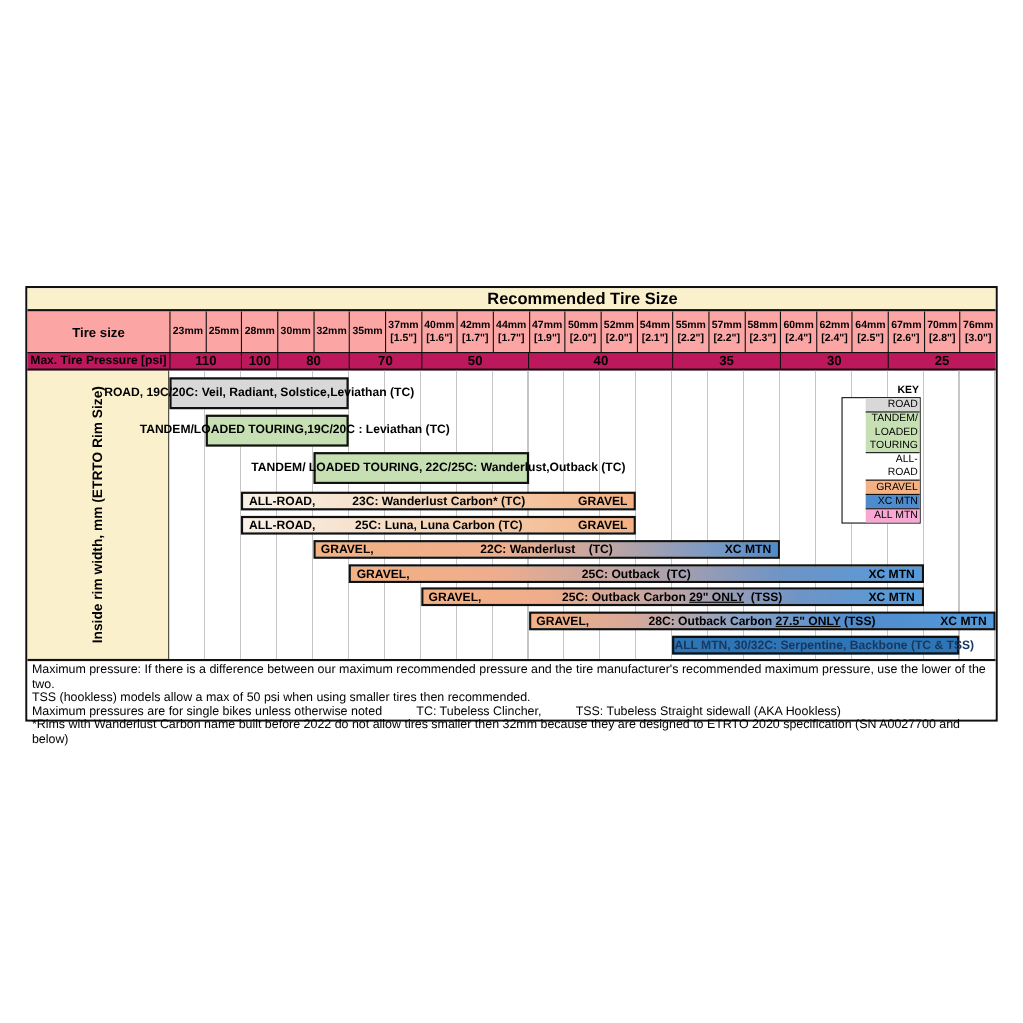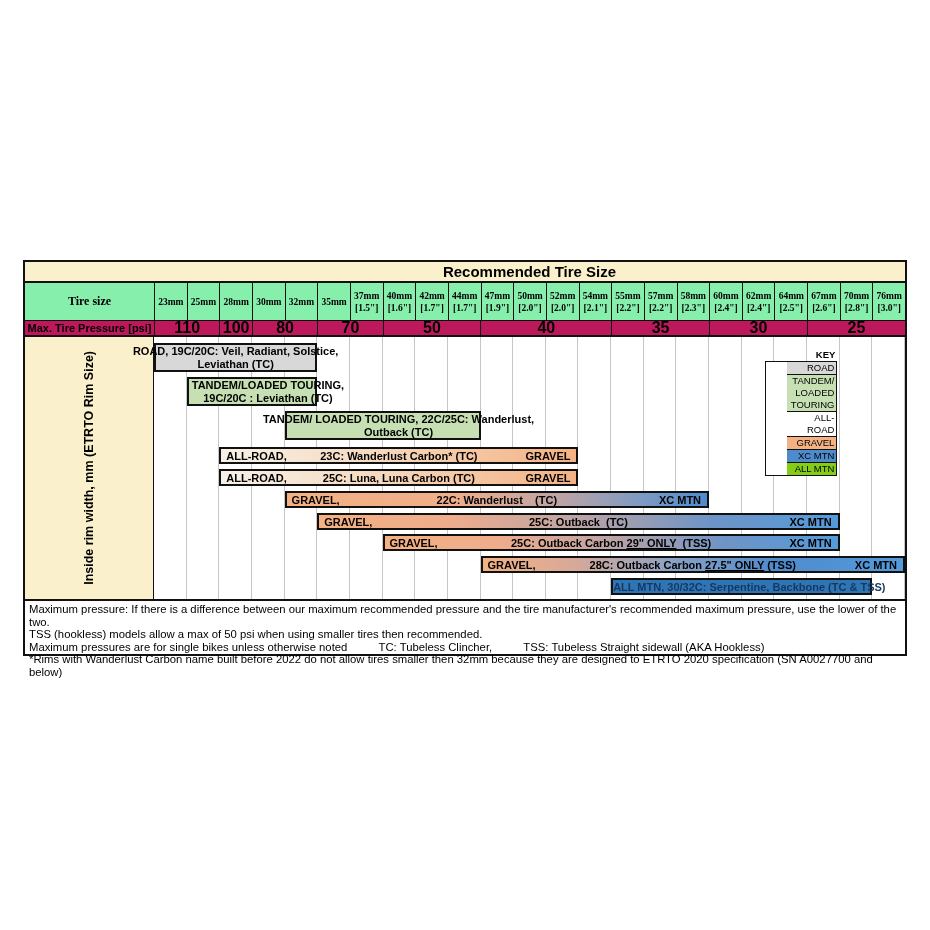--- a/index.html
+++ b/index.html
@@ -7,47 +7,47 @@
           font-family:"Liberation Sans",sans-serif;color:#000;}
   .table{position:absolute;left:23px;top:260px;width:884px;height:396px;
          border:2px solid #111;box-sizing:border-box;background:#fff;
          display:flex;flex-direction:column;}
   
   .title-row{flex:none;height:21px;background:#FBF0CC;border-bottom:2px solid #111;
              position:relative;box-sizing:border-box;}
   .title-row span{position:absolute;left:129px;right:0;top:0;text-align:center;
                   font-weight:bold;font-size:15px;line-height:19px;}
   
-  .header-row{flex:none;height:37px;background:#86efac;display:flex;box-sizing:border-box;font-family:Liberation Serif, serif;}
+  .header-row{flex:none;height:37px;background:#fca5a5;display:flex;box-sizing:border-box;}
   .corner{width:129px;flex:none;display:flex;align-items:center;justify-content:center;
           font-weight:bold;font-size:12px;box-sizing:border-box;}
   .size-cols{flex:1;display:flex;}
   .size-cell{flex:1;border-left:1px solid #111;display:flex;flex-direction:column;
              align-items:center;justify-content:center;font-weight:bold;font-size:9.5px;
              line-height:12px;text-align:center;box-sizing:border-box;}
   
   .pressure-row{flex:none;height:17px;background:#be185d;display:flex;
                 border-top:1px solid #111;border-bottom:2px solid #111;box-sizing:border-box;}
   .p-label{width:129px;flex:none;display:flex;align-items:center;justify-content:center;
            font-weight:bold;font-size:11px;box-sizing:border-box;}
   .p-cols{flex:1;display:flex;}
   .p-group{border-left:1px solid #111;display:flex;align-items:center;justify-content:center;
-           font-weight:bold;font-size:16px;box-sizing:border-box;}
+           font-weight:bold;font-size:12px;box-sizing:border-box;}
   
   .chart-row{flex:1;display:flex;min-height:0;}
   .y-label{width:129px;flex:none;background:#FBF0CC;border-right:1px solid #111;
            display:flex;align-items:center;justify-content:center;box-sizing:border-box;}
   .y-label span{writing-mode:vertical-rl;transform:rotate(180deg);font-weight:bold;font-size:12.5px;}
   .plot{flex:1;position:relative;background:#fff;
         background-image:repeating-linear-gradient(to right,
           transparent 0,transparent calc(100%/23 - 1px),
           #c6c6c6 calc(100%/23 - 1px),#c6c6c6 calc(100%/23));}
   .bar{position:absolute;box-sizing:border-box;border:2px solid #111;
        font-weight:bold;font-size:11px;white-space:pre;}
-  .bar.stacked{display:flex;flex-direction:column;align-items:center;justify-content:center;
+  .bar.stacked{display:flex;flex-direction:row;align-items:center;justify-content:center;
                line-height:13px;text-align:right;}
   .seg-l{position:absolute;left:5px;top:50%;transform:translateY(-50%);}
   .seg-c{position:absolute;left:0;right:0;top:50%;transform:translateY(-50%);text-align:center;}
   .seg-r{position:absolute;right:6px;top:50%;transform:translateY(-50%);}
   .st-road{background:#D8D8D8;}
   .st-tandem{background:#C6E0B4;padding-left:32px;}
   .st-allroad{background:linear-gradient(90deg,#F8F1E7 0%,#F5D9BE 45%,#F4B183 100%);}
   .st-gravelxc_late{background:linear-gradient(90deg,#F4B183 0%,#F0AE8B 40%,#BCA4A6 65%,#7B9AC4 85%,#4E8BCD 100%);}
   .st-gravelxc_mid{background:linear-gradient(90deg,#F4B183 0%,#EFAD8C 25%,#BCA4A6 50%,#6F94C6 75%,#549BDB 100%);}
   .st-gravelxc_early{background:linear-gradient(90deg,#F4B183 0%,#D7A99A 22%,#8AA2C4 45%,#4E8BCD 70%,#549BDB 100%);}
@@ -188,21 +188,21 @@
       <div class="plot">
         <div class="key">
           <div class="key-title">KEY</div>
           <div class="key-box">
               <div class="key-row" style="background: rgb(216, 216, 216);">ROAD</div>
               <div class="key-row" style="background: rgb(198, 224, 180);">TANDEM/
 LOADED TOURING</div>
               <div class="key-row" style="background: rgb(255, 255, 255);">ALL-ROAD</div>
               <div class="key-row" style="background: rgb(244, 177, 131);">GRAVEL</div>
               <div class="key-row" style="background: rgb(78, 139, 205);">XC MTN</div>
-              <div class="key-row" style="background: #84cc16;">ALL MTN</div>
+              <div class="key-row" style="background: #f9a8d4;">ALL MTN</div>
             </div>
         </div>
       <div class="bar st-road stacked" style="left: 0%; width: 21.7391%; top: 6px; height: 29px;"><span>ROAD, 19C/20C: Veil, Radiant, Solstice,</span><span>Leviathan (TC)</span></div>
           <div class="bar st-tandem stacked" style="left: 4.34783%; width: 17.3913%; top: 40px; height: 29px;"><span>TANDEM/LOADED TOURING,</span><span>19C/20C : Leviathan (TC)</span></div>
           <div class="bar st-tandem stacked" style="left: 17.3913%; width: 26.087%; top: 74px; height: 29px;"><span>TANDEM/ LOADED TOURING, 22C/25C: Wanderlust,</span><span>Outback (TC)</span></div>
           <div class="bar st-allroad" style="left: 8.69565%; width: 47.8261%; top: 110px; height: 17px;"><span class="seg-l">ALL-ROAD,</span><span class="seg-c"><span>23C: Wanderlust Carbon* (TC)</span></span><span class="seg-r">GRAVEL</span></div>
           <div class="bar st-allroad" style="left: 8.69565%; width: 47.8261%; top: 132px; height: 17px;"><span class="seg-l">ALL-ROAD,</span><span class="seg-c"><span>25C: Luna, Luna Carbon (TC)</span></span><span class="seg-r">GRAVEL</span></div>
           <div class="bar st-gravelxc_late" style="left: 17.3913%; width: 56.5217%; top: 154px; height: 17px;"><span class="seg-l">GRAVEL,</span><span class="seg-c"><span>22C: Wanderlust    (TC)</span></span><span class="seg-r">XC MTN</span></div>
           <div class="bar st-gravelxc_mid" style="left: 21.7391%; width: 69.5652%; top: 176px; height: 17px;"><span class="seg-l">GRAVEL,</span><span class="seg-c"><span>25C: Outback  (TC)</span></span><span class="seg-r">XC MTN</span></div>
           <div class="bar st-gravelxc_mid" style="left: 30.4348%; width: 60.8696%; top: 197px; height: 17px;"><span class="seg-l">GRAVEL,</span><span class="seg-c"><span>25C: Outback Carbon </span><u>29" ONLY</u><span>  (TSS)</span></span><span class="seg-r">XC MTN</span></div>

